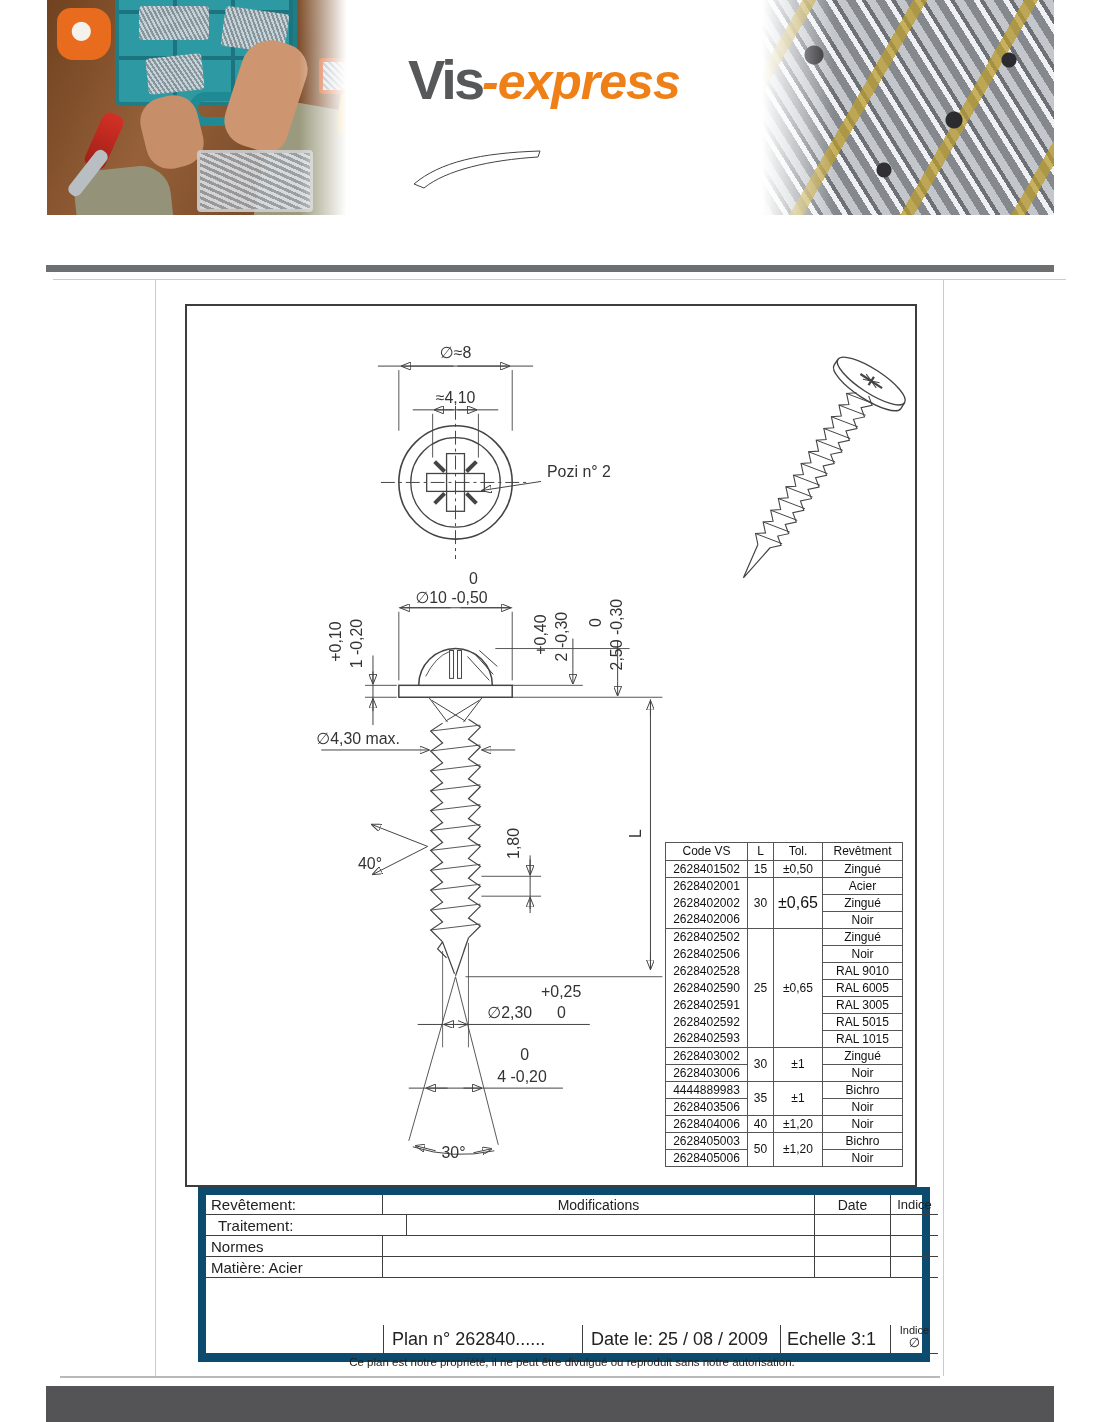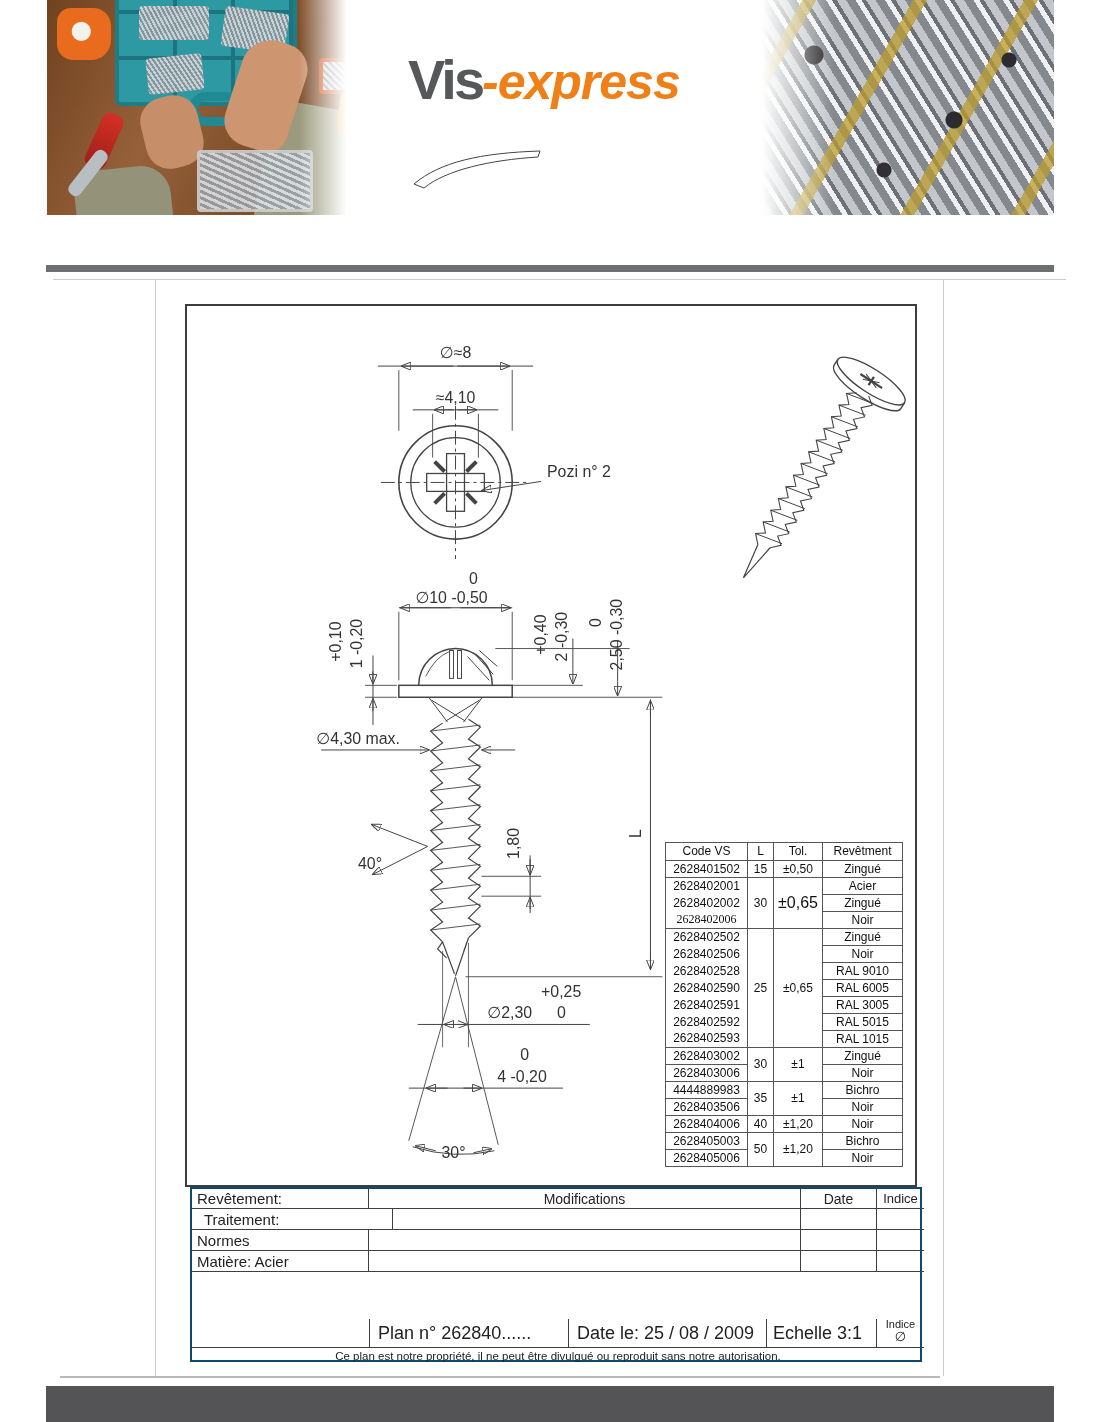--- a/index.html
+++ b/index.html
@@ -63,21 +63,21 @@
   svg line,svg path,svg rect,svg circle,svg ellipse{stroke:#444;fill:none;}
 
   
   .parts{position:absolute;left:665px;top:842px;width:237px;border-collapse:collapse;table-layout:fixed;}
   .parts th,.parts td{border:1.2px solid #555;font-size:12px;color:#111;text-align:center;padding:0;height:17px;line-height:1.05;font-weight:400;}
   .parts th{height:18px;}
   .parts td.big{font-size:16px;}
   .parts col.c1{width:82px;}.parts col.c2{width:26px;}.parts col.c3{width:49px;}.parts col.c4{width:80px;}
 
   
-  .tblock{position:absolute;left:190px;top:1187px;width:732px;height:175px;border:2px solid #0c4a6e;background:#fff;}
+  .tblock{position:absolute;left:198px;top:1187px;width:732px;height:175px;border:8px solid #0c4a6e;background:#fff;}
   .tb{position:absolute;color:#222;}
   .cell{border-color:#3f3f3f;border-style:solid;border-width:0;}
   .br{border-right-width:1.5px;} .bb{border-bottom-width:1.5px;} .bl{border-left-width:1.5px;} .bt{border-top-width:1.5px;}
   .lab{font-size:15px;padding-left:5px;display:flex;align-items:center;}
   .ctr{display:flex;align-items:center;justify-content:center;}
 
   .bottom-bar{position:absolute;left:46px;top:1386px;width:1008px;height:36px;background:#545457;}
 </style>
 </head>
 <body>
@@ -295,21 +295,21 @@
           <td style="border-bottom: none;">2628402001</td>
           <td rowspan="3">30</td>
           <td rowspan="3" class="big">±0,65</td>
           <td>Acier</td>
         </tr>
         <tr>
           <td style="border-top: none; border-bottom: none;">2628402002</td>
           <td>Zingué</td>
         </tr>
         <tr>
-          <td style="border-top: none; font-family: Liberation Serif, serif;">2628402006</td>
+          <td style="border-top: none;">2628402006</td>
           <td>Noir</td>
         </tr>
         <tr>
           <td style="border-bottom: none;">2628402502</td>
           <td rowspan="7">25</td>
           <td rowspan="7">±0,65</td>
           <td>Zingué</td>
         </tr>
         <tr>
           <td style="border-top: none; border-bottom: none;">2628402506</td>

